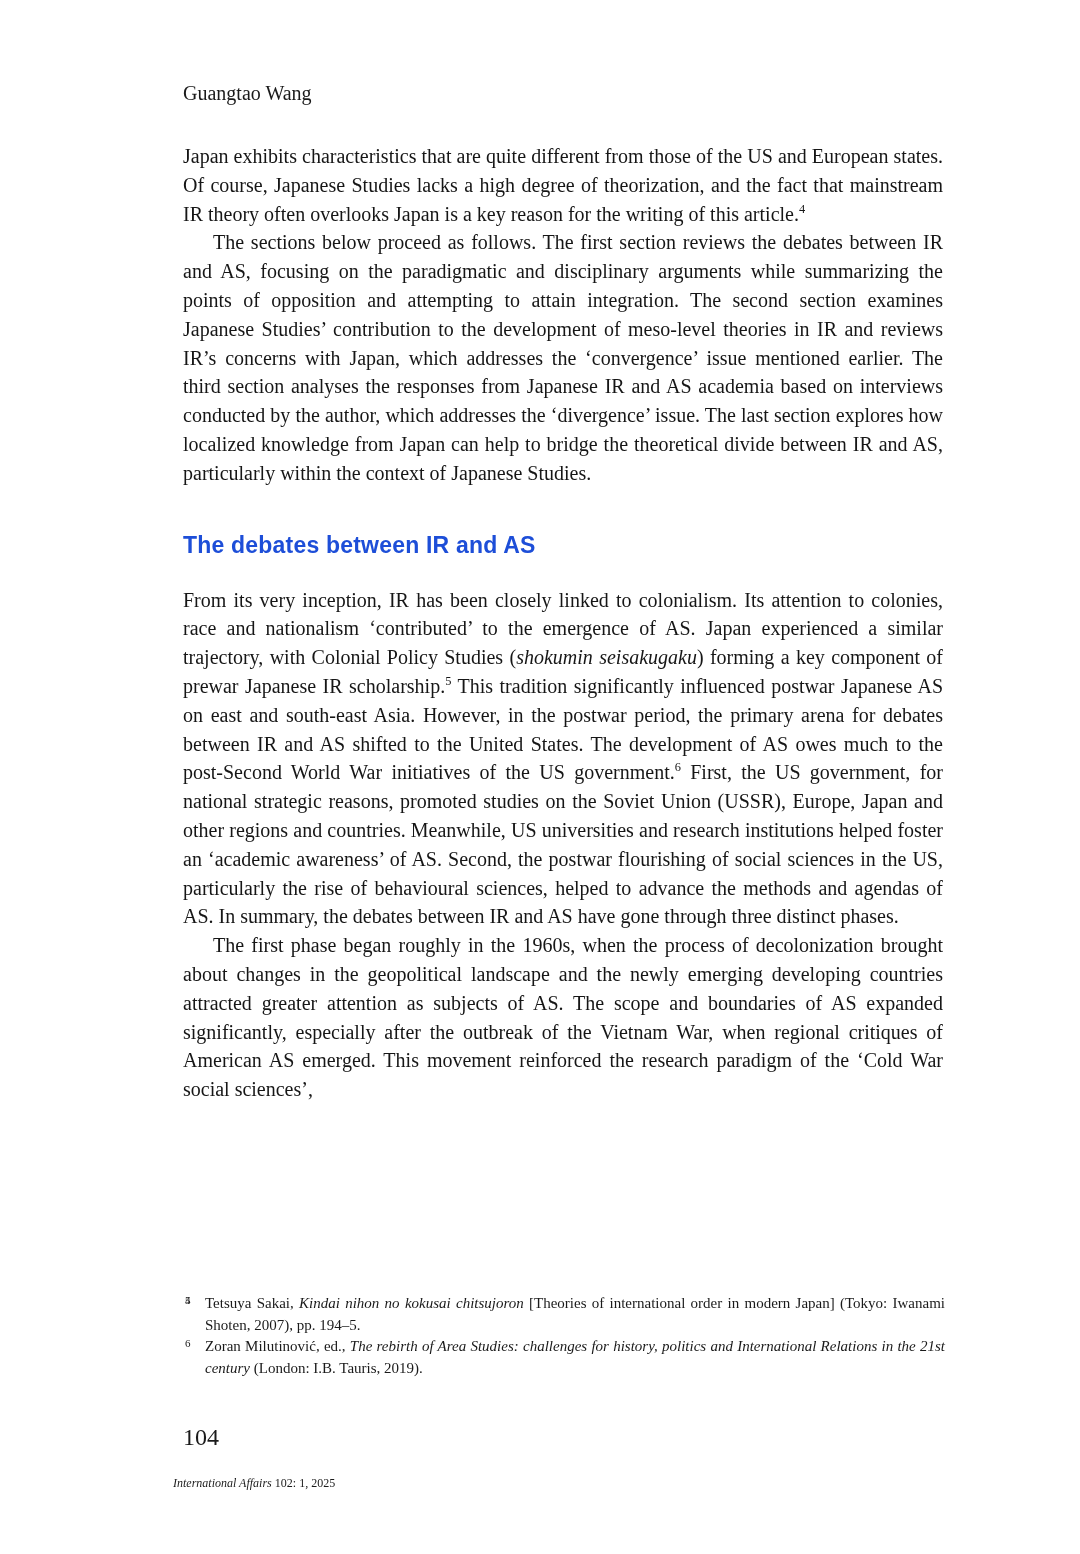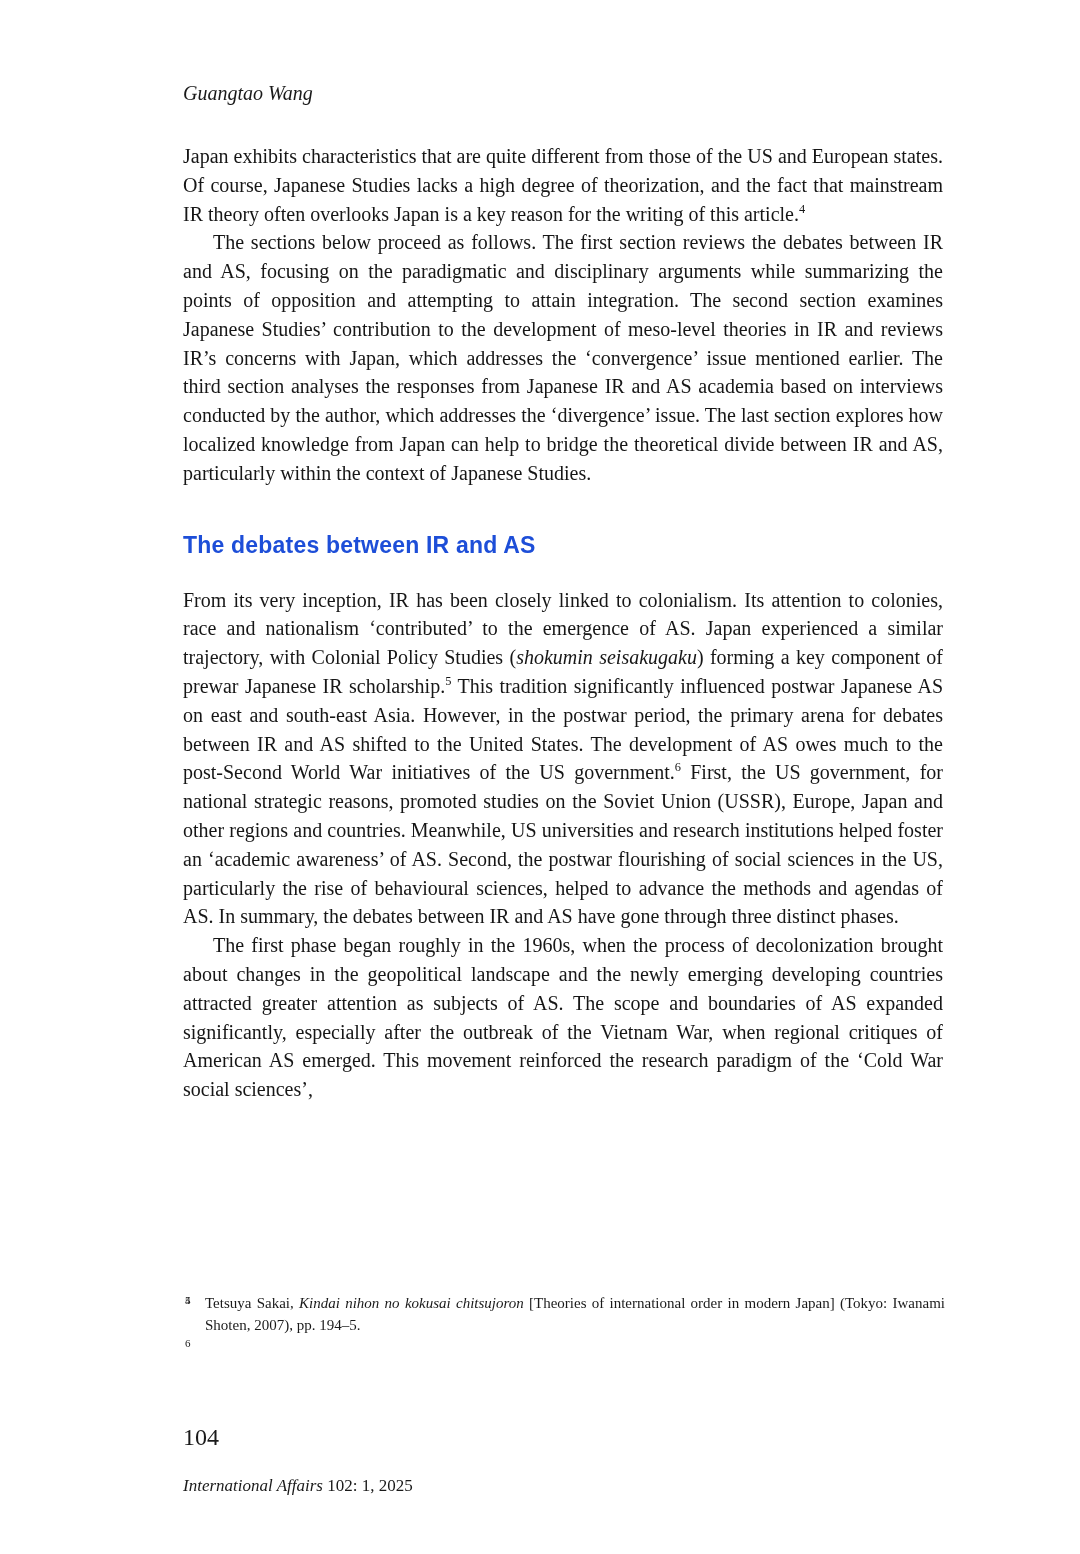--- a/index.html
+++ b/index.html
@@ -12,21 +12,20 @@
     margin: 0 auto;
     color: #161616;
     overflow: hidden;
   }
   .running-head {
     position: absolute;
     left: 183px;
     top: 82px;
     width: 760px;
     font-family: "Liberation Serif", serif;
-    font-style: italic;
     font-size: 20px;
     color: #1a1a1a;
   }
   .article {
     position: absolute;
     left: 183px;
     top: 142px;
     width: 760px;
     font-family: "Liberation Serif", serif;
     font-size: 20px;
@@ -79,24 +78,24 @@
   .page-number {
     position: absolute;
     left: 183px;
     top: 1424px;
     font-family: "Liberation Serif", serif;
     font-size: 24px;
     color: #1a1a1a;
   }
   .journal-footer {
     position: absolute;
-    left: 183px;
+    left: 173px;
     top: 1476px;
     font-family: "Liberation Serif", serif;
-    font-size: 17px;
+    font-size: 12px;
     color: #1a1a1a;
   }
   i { }
 </style>
 </head>
 <body>
 
 <div class="page">
 
   <div class="running-head">Guangtao Wang</div>
@@ -114,20 +113,21 @@
   <div class="footnotes">
     <div class="footnote">
       <span class="fn-num">4</span>
     </div>
     <div class="footnote">
       <span class="fn-num">5</span>
       <span><span>Tetsuya Sakai, </span><i>Kindai nihon no kokusai chitsujoron</i><span> [Theories of international order in modern Japan] (Tokyo: Iwanami Shoten, 2007), pp. 194–5.</span></span>
     </div>
     <div class="footnote">
       <span class="fn-num">6</span>
+      <span><span>Zoran Milutinović, ed., </span><i>The rebirth of Area Studies: challenges for history, politics and International Relations in the 21st century</i><span> (London: I.B. Tauris, 2019).</span></span>
     </div>
   </div>
 
   <div class="page-number">104</div>
 
   <div class="journal-footer"><i>International Affairs</i><span> 102: 1, 2025</span></div>
 
 </div>
 
 </body></html>

